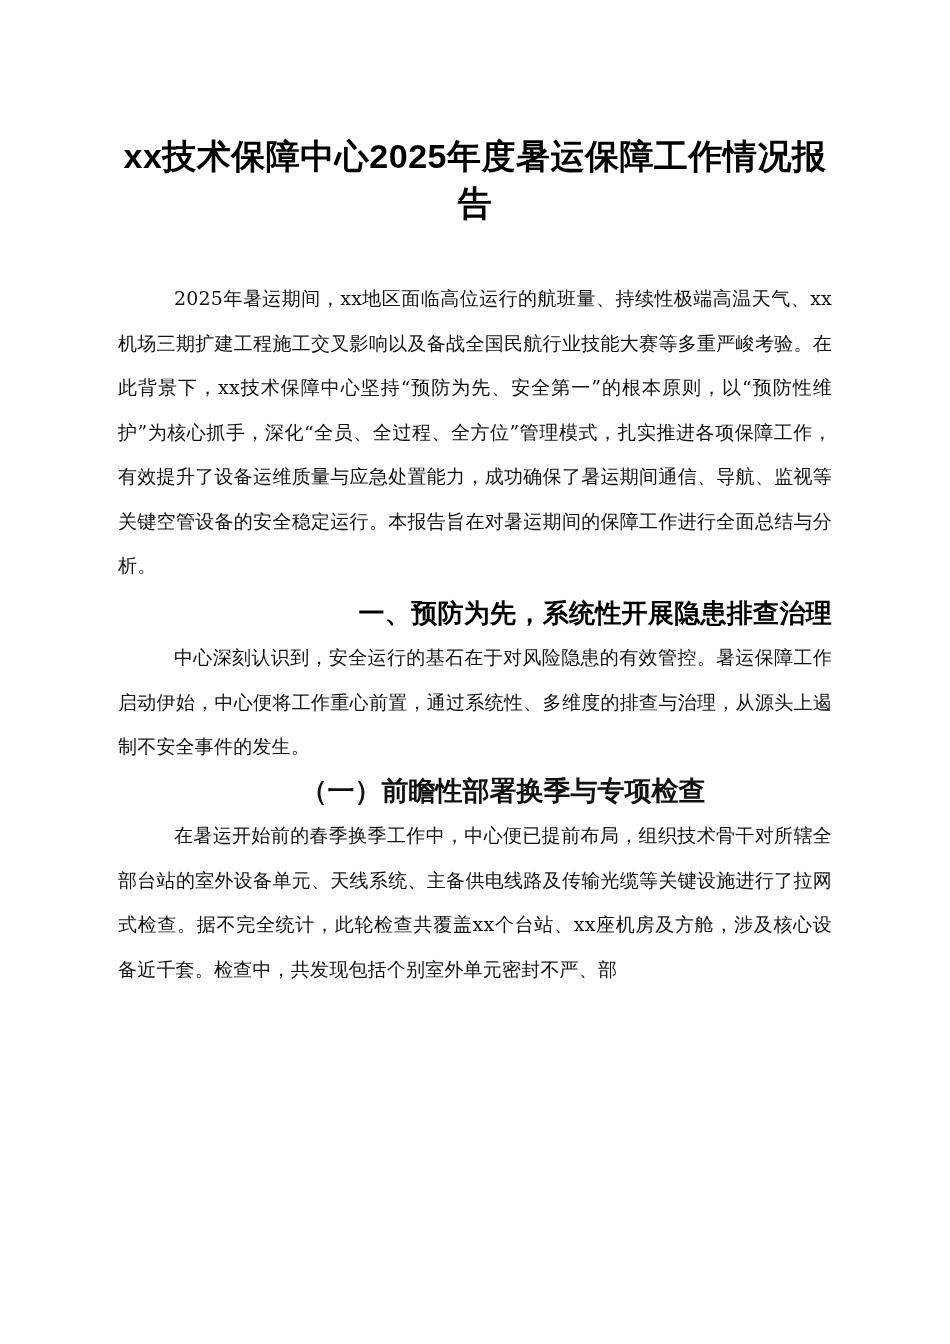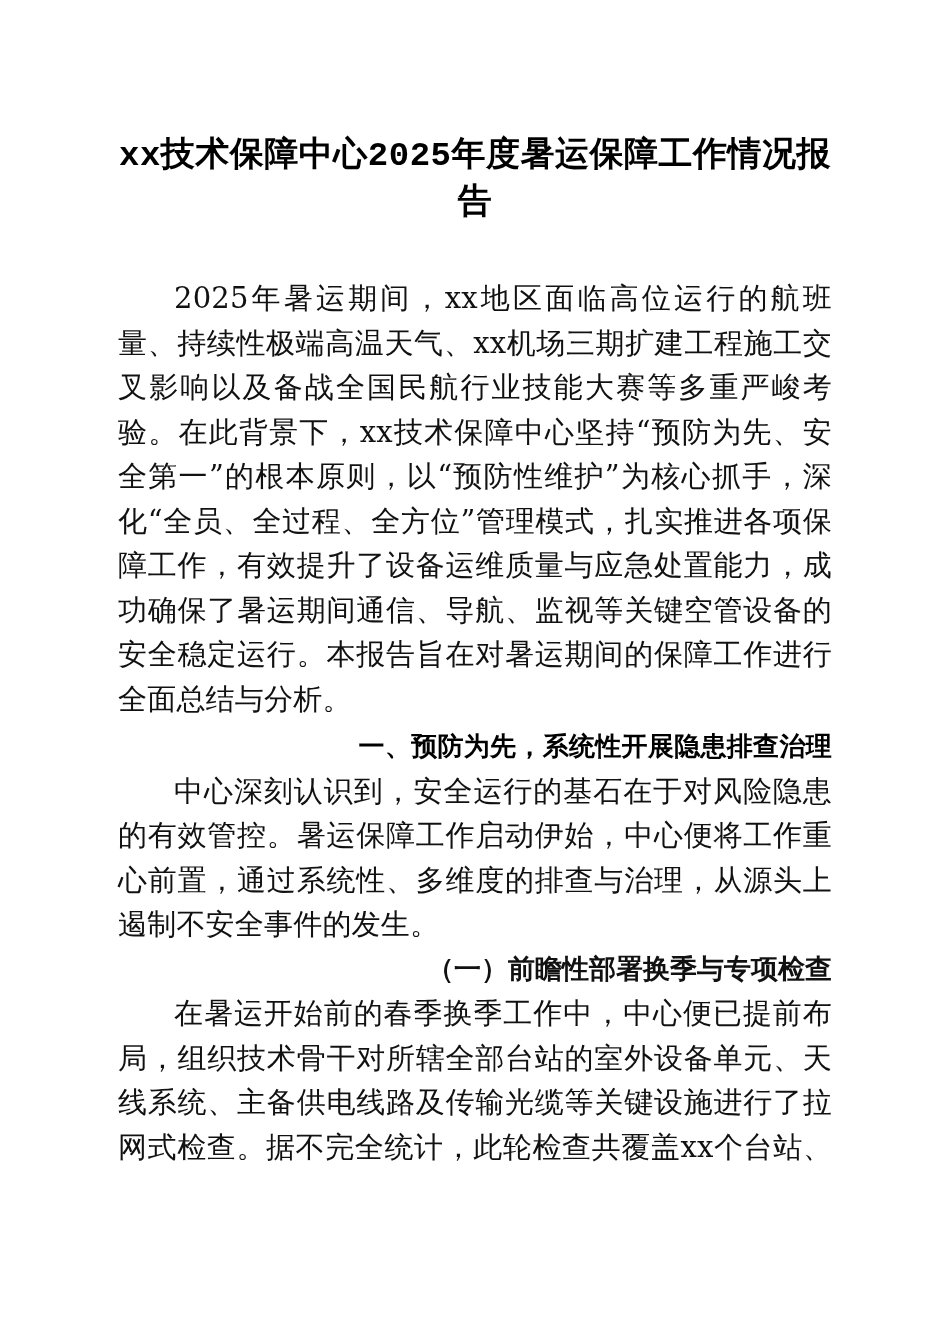--- a/index.html
+++ b/index.html
@@ -28,34 +28,34 @@
     position: absolute;
     left: 118px;
     top: 0;
     width: 714px;
   }
 
   
   .doc-title {
     margin: 0;
     padding-top: 133px;
-    font-family: Liberation Mono, monospace;
+    font-family: Liberation Sans, sans-serif;
     font-weight: 700;
     font-size: 34px;
     line-height: 47px;
     text-align: center;
     letter-spacing: 0.5px;
     color: #000000;
   }
 
   
   .body-text {
     margin: 0;
     font-family: "DejaVu Serif", "Liberation Serif", serif;
-    font-size: 29px;
+    font-size: 19px;
     line-height: 44.5px;
     text-align: justify;
     text-align-last: left;
     text-justify: inter-character;
     color: #111111;
     letter-spacing: 0.2px;
   }
 
   .para {
     text-indent: 56px;
@@ -80,21 +80,21 @@
     color: #000000;
   }
 
   
   .subsection-heading {
     margin: 0;
     font-family: "DejaVu Serif", "Liberation Serif", serif;
     font-size: 27px;
     line-height: 44.5px;
     text-indent: 56px;
-    text-align: right;
+    text-align: center;
     color: #111111;
   }
 
   
   .clipped {
     max-height: 182px;
     overflow: hidden;
   }
 </style>
 </head>

